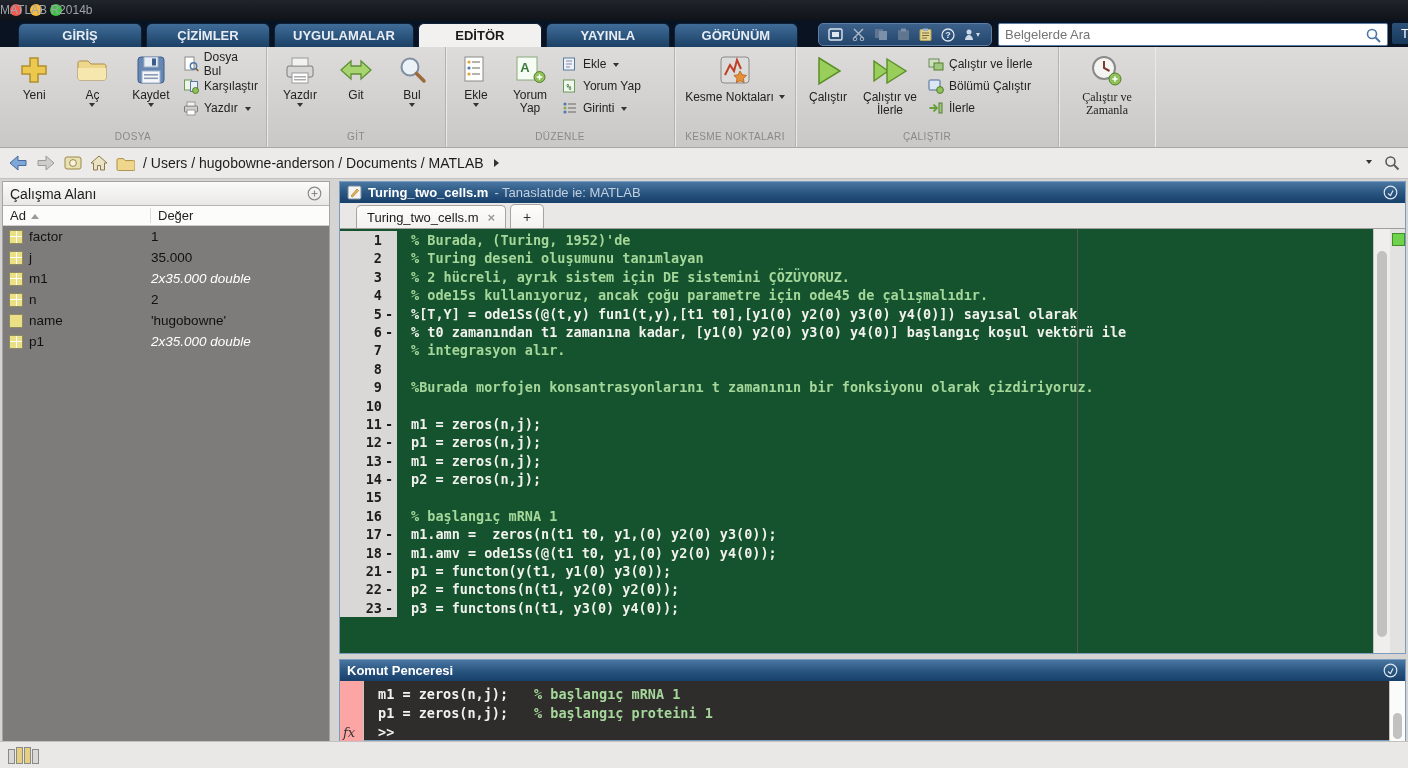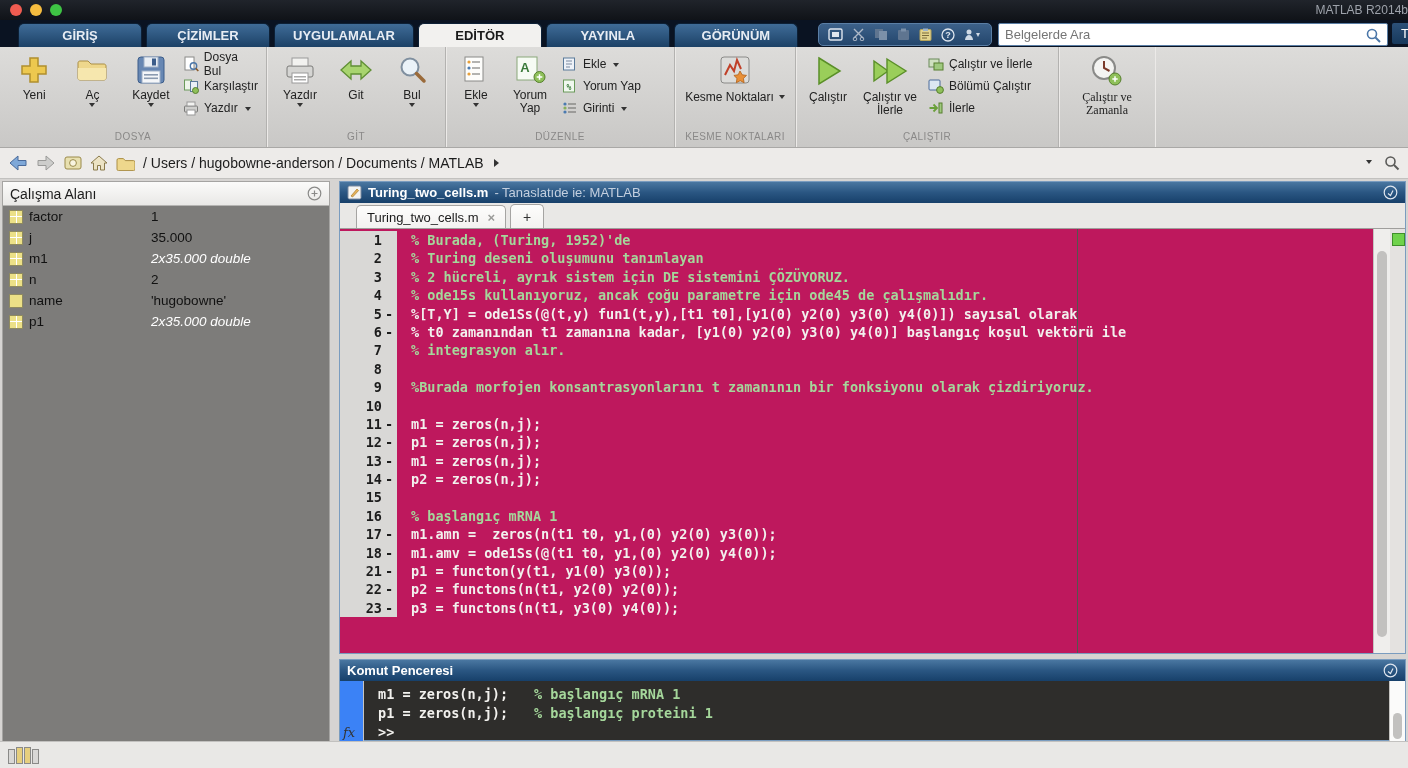--- a/index.html
+++ b/index.html
@@ -5,21 +5,21 @@
   html,body{margin:0;padding:0;}
   body{width:1408px;height:768px;position:relative;overflow:hidden;
        background:#d6d4d2;font-family:"Liberation Sans",sans-serif;
        -webkit-font-smoothing:antialiased;}
   
   .titlebar{position:absolute;left:0;top:0;width:100%;height:20px;
     background:linear-gradient(#20242b,#101318);display:flex;align-items:center;z-index:9;}
   .lights{display:flex;gap:8px;margin-left:10px;}
   .light{width:12px;height:12px;border-radius:50%;}
   .light.red{background:#f05c51;}.light.yel{background:#f6bd3f;}.light.grn{background:#3ec444;}
-  .wtitle{position:absolute;left:0;right:0;text-align:right;color:#9ea3ab;font-size:12px;}
+  .wtitle{position:absolute;left:0;right:0;text-align:left;color:#9ea3ab;font-size:12px;}
   
   .tabrow{position:absolute;left:0;top:20px;width:100%;height:27px;background:#0a1322;padding-left:12px;}
   .tabs{display:flex;gap:4px;padding-left:6px;height:100%;align-items:flex-end;}
   .rtab{min-width:86px;padding:4px 18px 4px;text-align:center;font-size:13px;font-weight:bold;
     color:#e8edf4;background:linear-gradient(#3f6c98,#1c4166);
     border:1px solid #0d2036;border-bottom:none;border-radius:6px 6px 0 0;cursor:default;}
   .rtab.active{background:#f2f1ef;color:#1a1a1a;}
   .qa{position:absolute;right:428px;top:3px;height:21px;display:flex;align-items:center;gap:9px;
     padding:0 9px;border-radius:5px;background:linear-gradient(#3c618a,#24466c);border:1px solid #5a7ea5;}
   .qa svg{display:block;}
@@ -71,21 +71,21 @@
   .wsv{flex:1;}
   .wsv.wsi{color:#fff;font-style:italic;}
   
   .ptitle{height:21px;background:linear-gradient(#4a77a1 0%,#2a5682 50%,#17406a 100%);
     display:flex;align-items:center;gap:6px;padding:0 7px;color:#fff;font-size:13px;flex:none;}
   .ptitle .pbtn{margin-left:auto;}
   .pt-file{font-weight:bold;}
   .pt-rest{color:#c3cfdf;}
   
   .editor{position:absolute;left:339px;top:181px;right:2px;height:473px;
-    border:1px solid #7a9cbf;box-sizing:border-box;display:flex;flex-direction:column;background:#be185d;}
+    border:1px solid #7a9cbf;box-sizing:border-box;display:flex;flex-direction:column;background:#14532d;}
   .tabbar{height:25px;background:#e9e8e6;border-bottom:1px solid #9f9e9c;display:flex;
     align-items:flex-end;padding-left:16px;flex:none;}
   .etab{background:linear-gradient(#fdfdfc,#f3f2f0);border:1px solid #a5a4a2;border-bottom:none;
     border-radius:5px 5px 0 0;padding:4px 10px 3px;font-size:13px;color:#1a1a1a;display:flex;
     align-items:center;gap:9px;cursor:default;}
   .etab .tclose{color:#9a9a98;font-size:13px;font-weight:bold;}
   .etab.plus{margin-left:4px;padding:4px 12px 3px;font-size:14px;color:#333;}
   .codewrap{flex:1;position:relative;overflow:hidden;font-family:"DejaVu Sans Mono",monospace;}
   .lines{position:absolute;left:0;top:2px;right:0;}
   .cl{display:flex;height:18.4px;line-height:18.4px;font-size:13.5px;font-weight:bold;}
@@ -98,21 +98,21 @@
   .colguide{position:absolute;left:737px;top:0;bottom:0;width:1px;background:#55544f;}
   .gutterfill{position:absolute;left:0;top:0;bottom:0;width:57px;background:#d9d8d6;z-index:-1;}
   .vscroll{position:absolute;right:15px;top:0;bottom:0;width:16px;background:#efeeec;border-left:1px solid #c5c4c2;}
   .vthumb{position:absolute;left:3px;right:3px;top:22px;height:386px;background:#c2c1bf;border-radius:5px;}
   .indcol{position:absolute;right:0;top:0;bottom:0;width:15px;background:#e4e2e0;}
   .indsq{position:absolute;left:2px;top:4px;width:11px;height:11px;background:#6fd24b;border:1px solid #3f8f2a;}
   
   .cmdwin{position:absolute;left:339px;top:659px;right:2px;height:82px;border:1px solid #7a9cbf;
     box-sizing:border-box;display:flex;flex-direction:column;background:#2e2d2b;}
   .cmdbody{flex:1;display:flex;position:relative;font-family:"DejaVu Sans Mono",monospace;}
-  .cmdgut{width:23px;background:#3b82f6;border-right:1px solid #c5c4c2;position:relative;flex:none;}
+  .cmdgut{width:23px;background:#fca5a5;border-right:1px solid #c5c4c2;position:relative;flex:none;}
   .fx{position:absolute;bottom:2px;left:3px;font-family:"DejaVu Serif",serif;font-style:italic;
     font-size:13px;color:#333;}
   .cmdlines{flex:1;padding:4px 0 0 14px;}
   .cwl{height:19px;line-height:19px;font-size:13.5px;font-weight:bold;color:#f2f1ee;white-space:pre;}
   .cwc{color:#f2f1ee;}
   .cwm{color:#a5d79b;margin-left:26px;}
   .cwl.promptline{color:#fff;}
   .cmdscroll{position:absolute;right:0;top:0;bottom:0;width:15px;background:#fbfbfa;border-left:1px solid #c5c4c2;}
   .cthumb{position:absolute;left:3px;right:3px;bottom:3px;height:26px;background:#c2c1bf;border-radius:5px;}
   
@@ -446,20 +446,27 @@
 </div>
 
 <div class="workspace">
   <div class="ws-title">
     <span>Çalışma Alanı</span>
     <svg width="15" height="15">
         <circle cx="7.5" cy="7.5" r="6.3" fill="none" stroke="#8a8a88" stroke-width="1.2"></circle>
         <path d="M4.5 7.5h6M7.5 4.5v6" stroke="#8a8a88" stroke-width="1.2"></path>
       </svg>
   </div>
+  <div class="ws-head">
+    <span class="c1">
+      <span>Ad</span>
+      <span class="sortup"></span>
+    </span>
+    <span style="padding-left:7px">Değer</span>
+  </div>
   <div class="ws-body">
 
       <div class="wsr">
         <span class="var-icon"></span>
         <span class="wsn">factor</span>
         <span class="wsv">1</span>
       </div>
 
       <div class="wsr">
         <span class="var-icon"></span>

